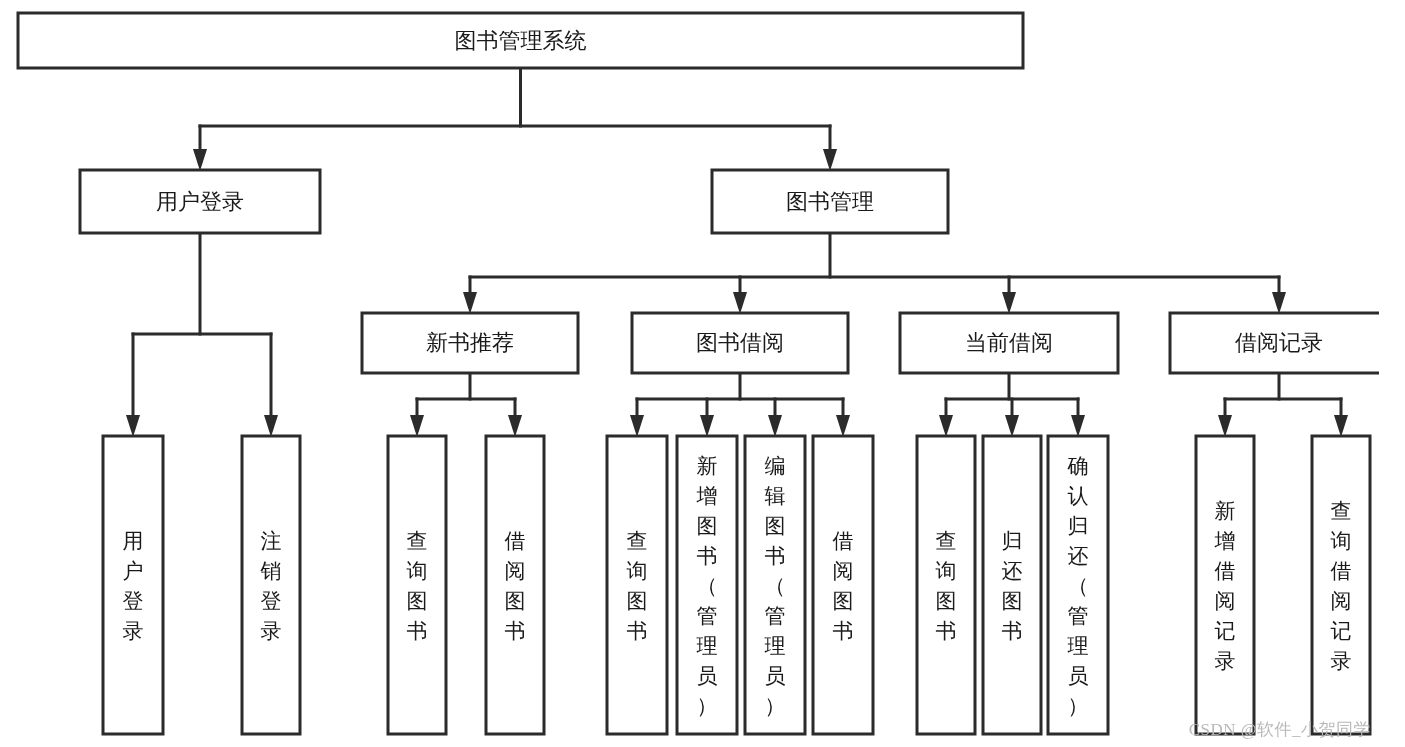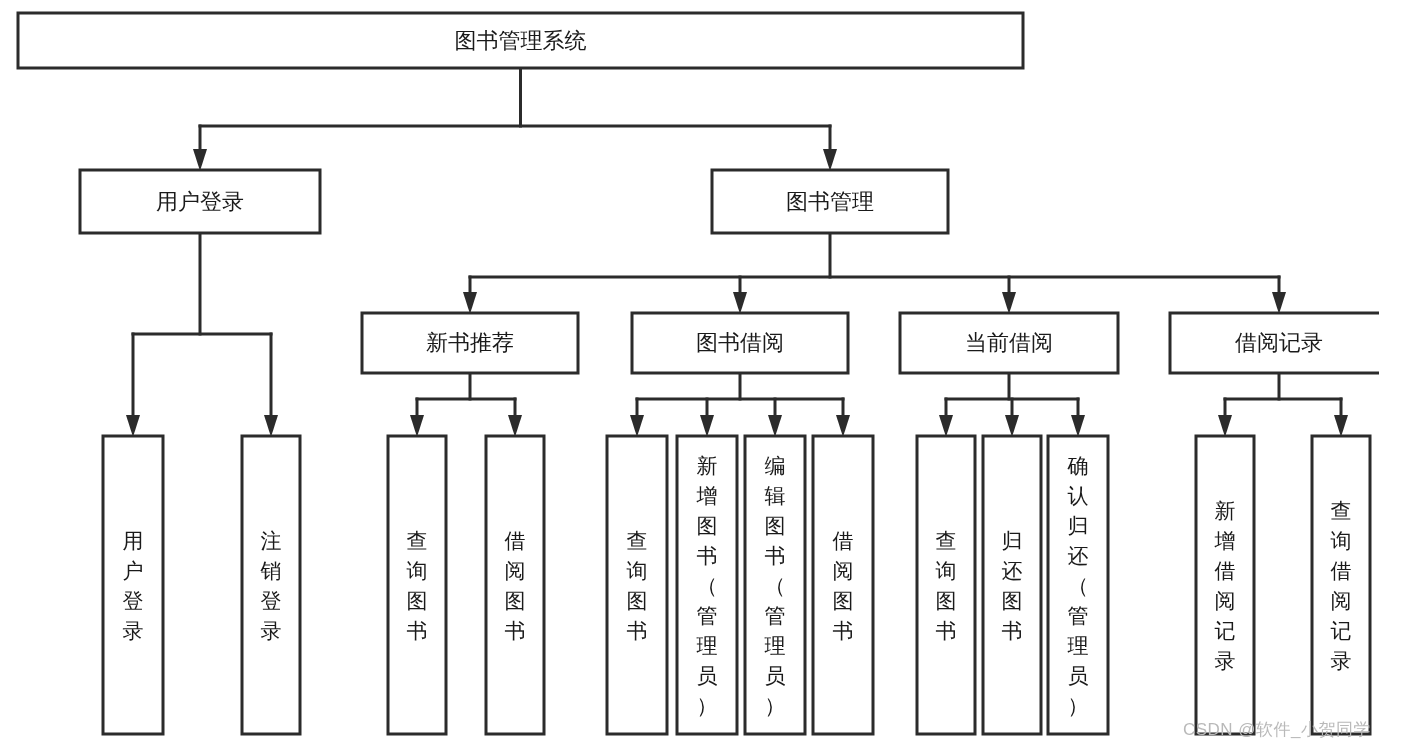--- a/index.html
+++ b/index.html
@@ -48,21 +48,21 @@
     font-family: "DejaVu Sans", "Liberation Sans", sans-serif;
     fill: #1a1a1a;
     font-size: 21px;
     text-anchor: middle;
     white-space: pre;
   }
   .watermark {
     position: absolute;
     right: 8px;
     bottom: 6px;
-    font-family: Liberation Sans, sans-serif;
+    font-family: Liberation Serif, serif;
     font-size: 17px;
     color: #b9b9b9;
     letter-spacing: 0.5px;
     user-select: none;
     text-align: center;
   }
 </style>
 </head>
 <body>
 

